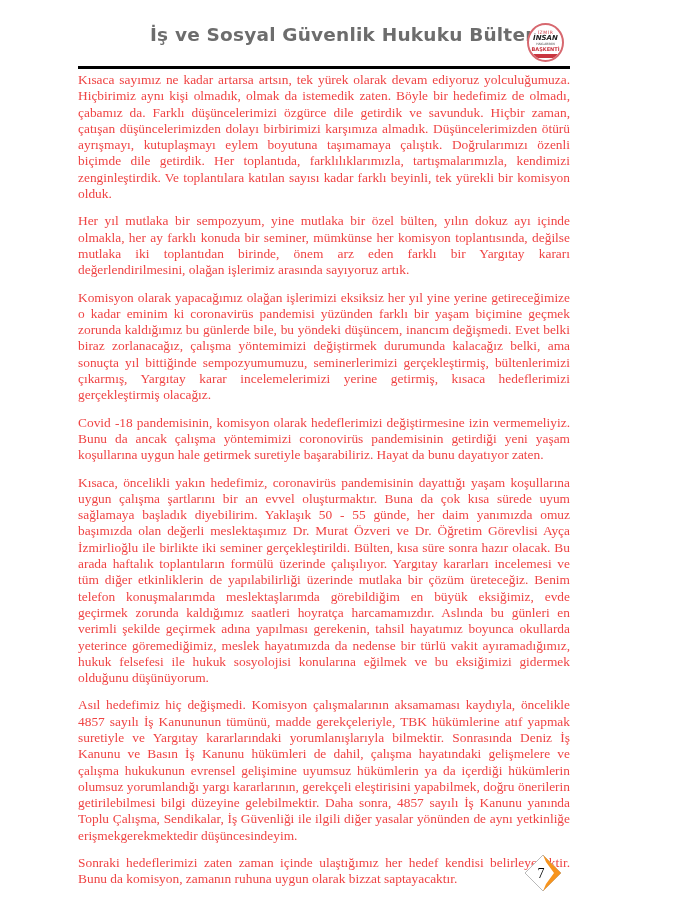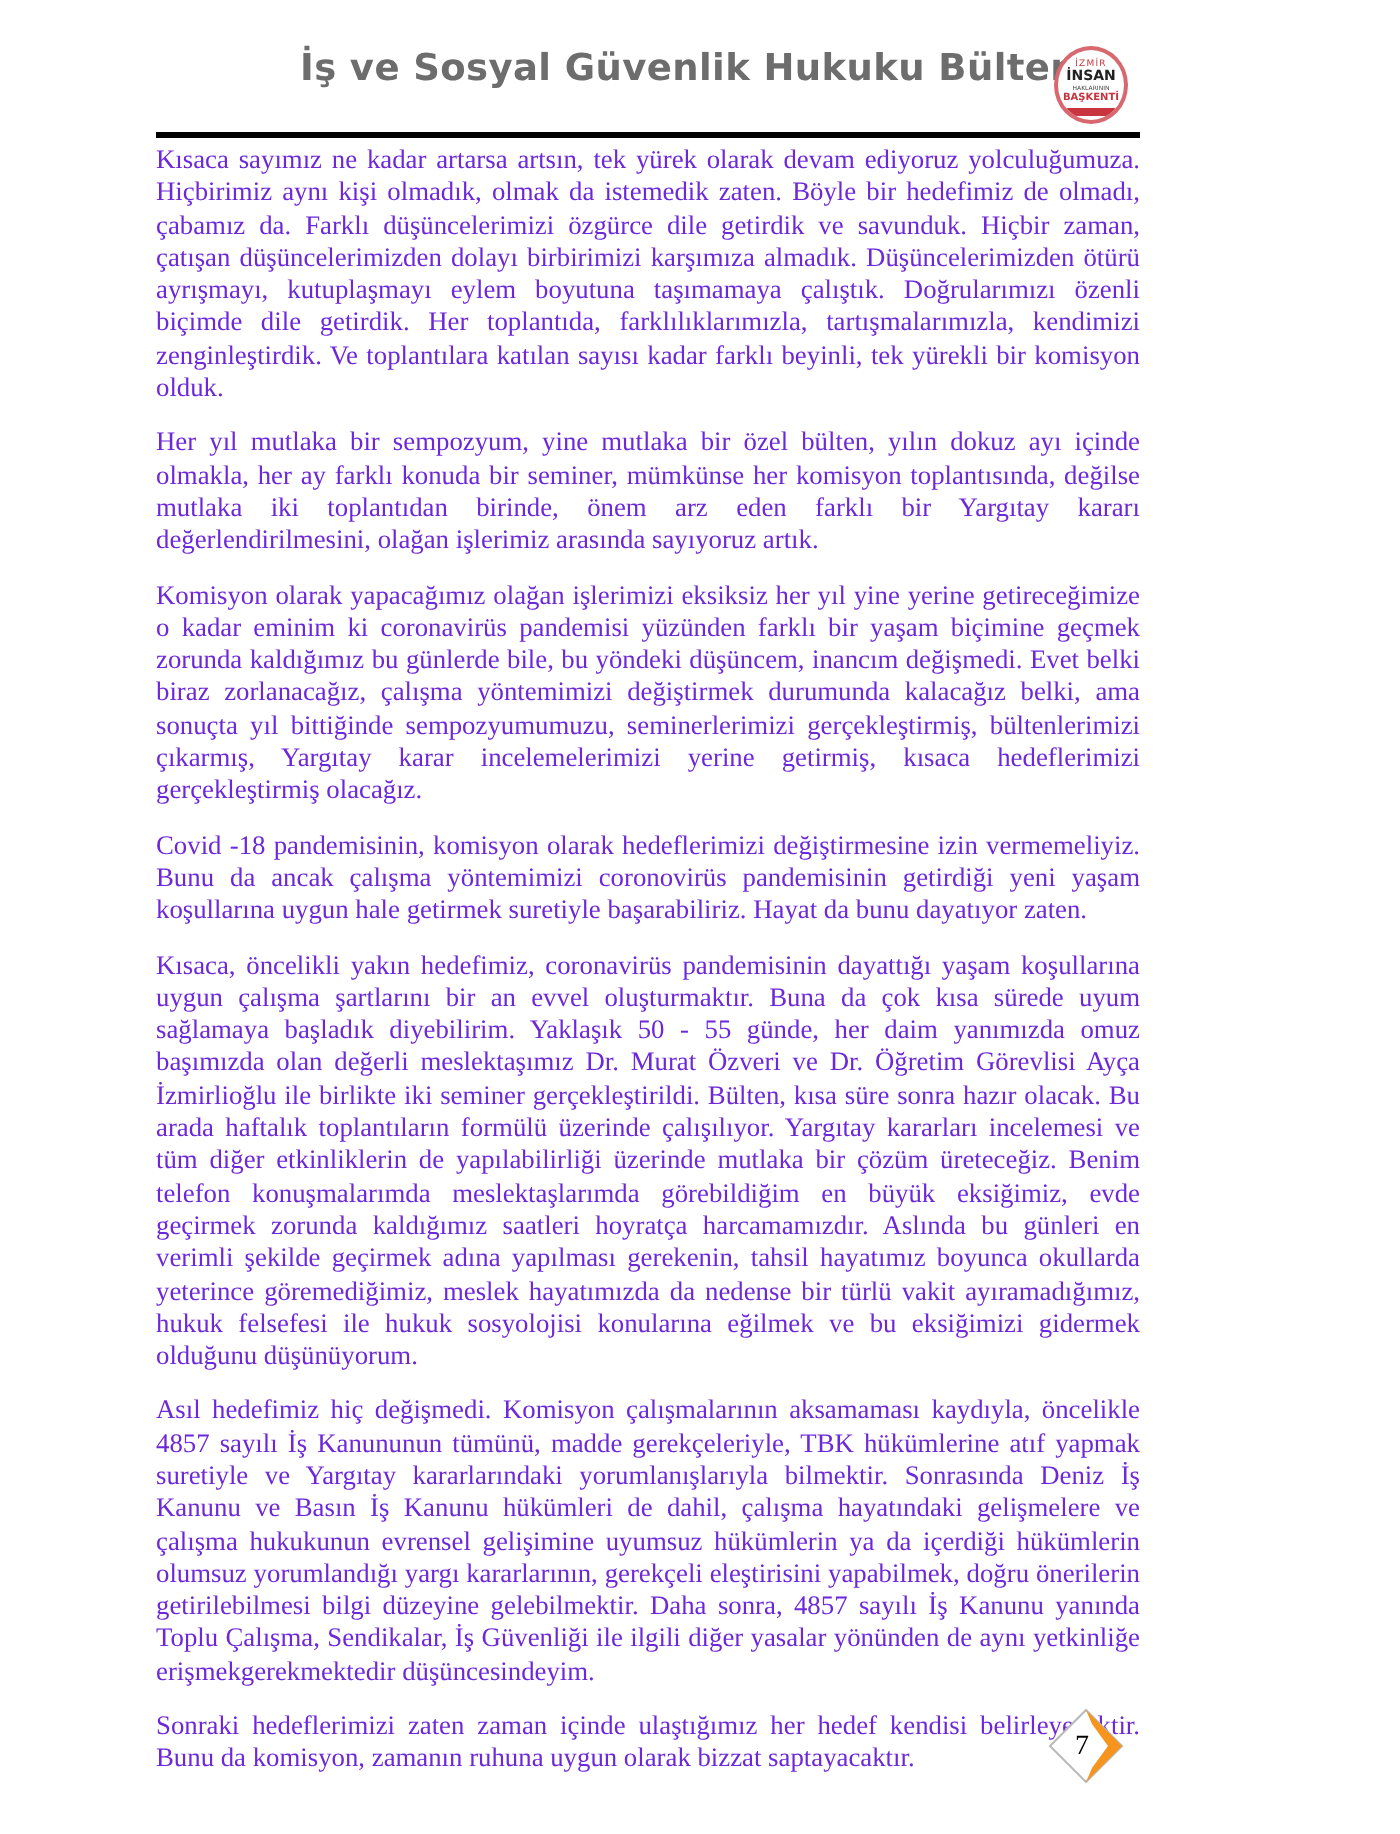--- a/index.html
+++ b/index.html
@@ -10,29 +10,29 @@
       font-family: "DejaVu Sans", sans-serif; font-size: 18.5px; font-weight: bold;
       color: #6d6d6d; letter-spacing: 0.2px; white-space: nowrap;
     }
     .logo {
       position: absolute; left: 527px; top: 23px; width: 37px; height: 39px;
       border-radius: 50%; border: 2px solid #d7686f; box-sizing: border-box;
       background: #fff; overflow: hidden; text-align: center;
       font-family: "DejaVu Sans", sans-serif;
     }
     .logo .l1 { display:block; font-size: 4.5px; color:#c9353f; margin-top: 5px; letter-spacing: 0.6px; line-height: 5px; }
-    .logo .l2 { display:block; font-size: 7px; font-weight: bold; color:#222; line-height: 7px; }
+    .logo .l2 { display:block; font-size: 7px; font-weight: bold; color:#222; line-height: 7px; font-style: italic; }
     .logo .l3 { display:block; font-size: 3px; color:#444; line-height: 4px; }
     .logo .l4 { display:block; font-size: 5px; font-weight:bold; color:#c9353f; line-height: 6px; }
     .logo .band { position:absolute; left:4px; right:4px; bottom:2px; height:4px; background:#c9353f; border-radius: 1px; }
     .rule { position: absolute; left: 78px; top: 66px; width: 492px; height: 3px; background: #000; }
     .body-text {
       position: absolute; left: 78px; top: 72px; width: 492px;
       font-family: "Liberation Serif", serif; font-size: 13.4px; line-height: 16.3px;
-      color: #6d28d9; text-align: justify;
+      color: #ef4444; text-align: justify;
     }
     .body-text p { margin: 0 0 11px 0; hyphens: auto; }
     .page-badge {
       position: absolute; left: 524px; top: 854px; width: 38px; height: 38px;
     }
     .page-num {
       position: absolute; left: 533px; top: 866px; width: 16px; text-align: center;
       font-family: "Liberation Serif", serif; font-size: 14px; color: #000;
     }
   </style>

